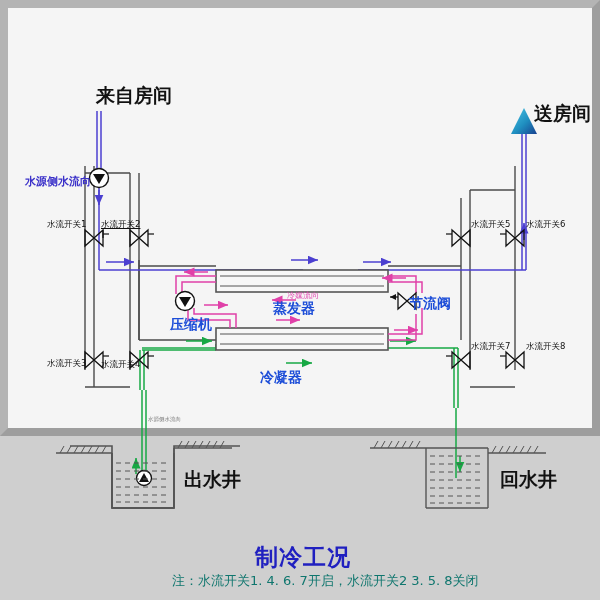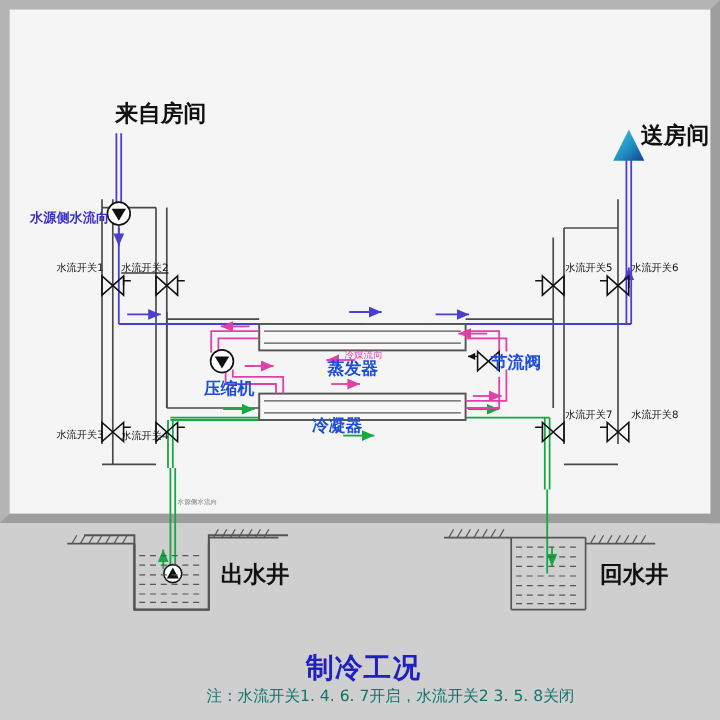--- a/index.html
+++ b/index.html
@@ -310,21 +310,21 @@
   <div class="lbl cn big-black" style="left:526px;top:96px;">送房间</div>
 
   <div class="lbl cn blue-flow" style="left:17px;top:168px;">水源侧水流向</div>
 
   <div class="lbl cn pink-flow" style="left:279px;top:284px;">冷媒流向</div>
 
   <div class="lbl cn green-flow" style="left:140px;top:409px;">水源侧水流向</div>
 
   <div class="lbl cn mid-black" style="left:265px;top:293px;">蒸发器</div>
 
-  <div class="lbl cn mid-black" style="left:252px;top:340px;">冷凝器</div>
+  <div class="lbl cn mid-black" style="left:252px;top:362px;">冷凝器</div>
 
   <div class="lbl cn mid-black" style="left:162px;top:309px;">压缩机</div>
 
   <div class="lbl cn mid-black" style="left:401px;top:288px;">节流阀</div>
 
   <div class="lbl cn big-black" style="left:176px;top:462px;">出水井</div>
 
   <div class="lbl cn big-black" style="left:492px;top:462px;">回水井</div>
 
   <div class="lbl cn sw" style="left:39px;top:212px;">水流开关1</div>

